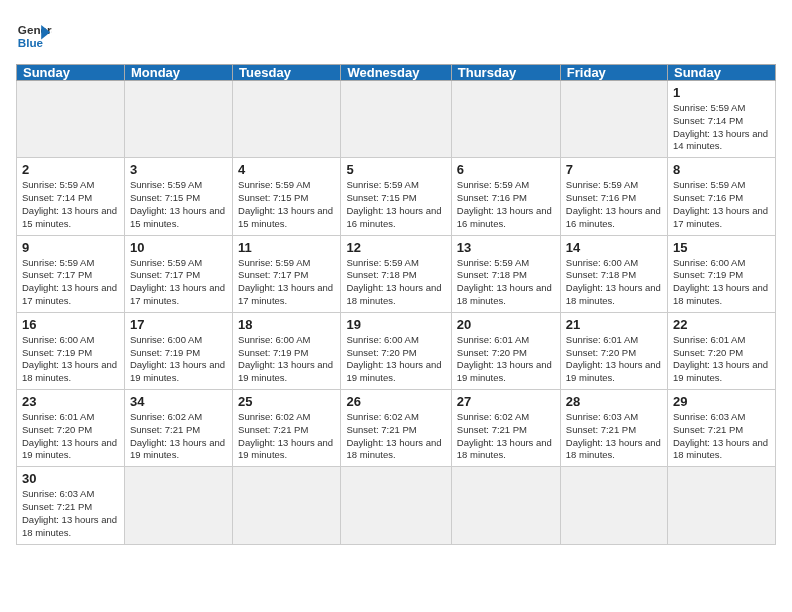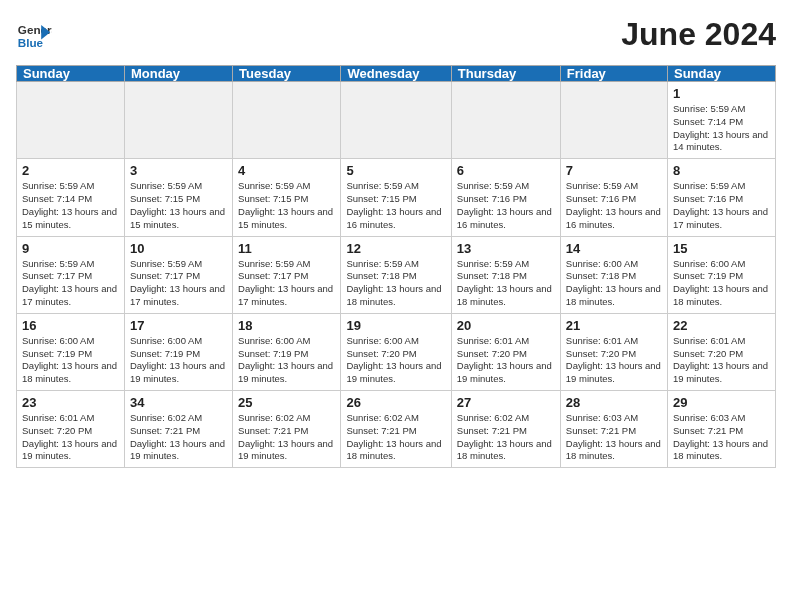--- a/index.html
+++ b/index.html
@@ -81,21 +81,20 @@
 
 <div class="header-area">
   <div class="logo">
     <svg class="logo-icon" viewBox="0 0 40 40">
       <text x="2" y="20" font-size="13" font-weight="bold" fill="#333">General</text>
       <text x="2" y="34" font-size="13" font-weight="bold" fill="#1a6eb5">Blue</text>
       <polygon points="28,10 38,18 28,26" fill="#1a6eb5"></polygon>
     </svg>
   </div>
   <div class="title-area">
-    <div class="main-title">June 2024</div>
   </div>
 </div>
 
 <table>
   <thead>
     <tr>
     <th>Sunday</th>
         <th>Monday</th>
         <th>Tuesday</th>
         <th>Wednesday</th>
@@ -288,14 +287,28 @@
 Sunset: 7:21 PM
 Daylight: 13 hours and 18 minutes.</div>
         </td>
         <td>
           <span class="day-num">29</span>
           <div class="day-detail" style="white-space: pre-line;">Sunrise: 6:03 AM
 Sunset: 7:21 PM
 Daylight: 13 hours and 18 minutes.</div>
         </td>
       </tr>
+      <tr>
+        <td>
+          <span class="day-num">30</span>
+          <div class="day-detail" style="white-space: pre-line;">Sunrise: 6:03 AM
+Sunset: 7:21 PM
+Daylight: 13 hours and 18 minutes.</div>
+        </td>
+        <td class="shade"></td>
+        <td class="shade"></td>
+        <td class="shade"></td>
+        <td class="shade"></td>
+        <td class="shade"></td>
+        <td class="shade"></td>
+      </tr>
     </tbody>
 </table>
 
 </body></html>

